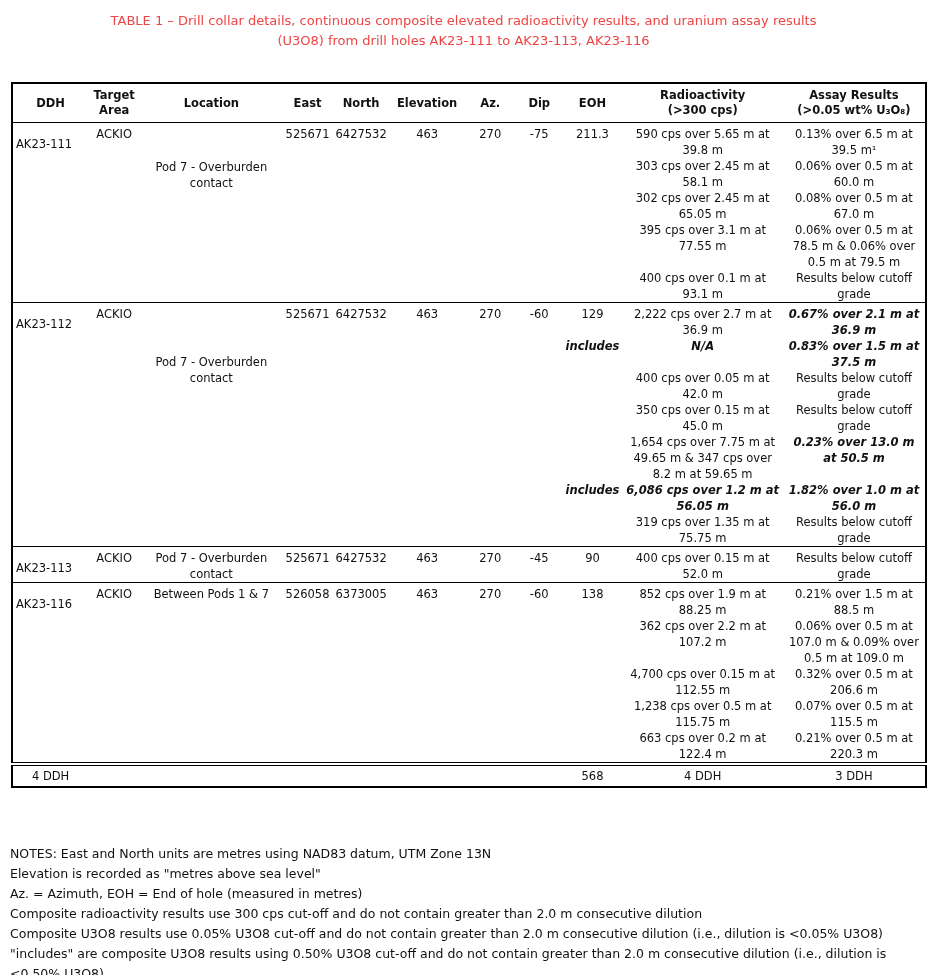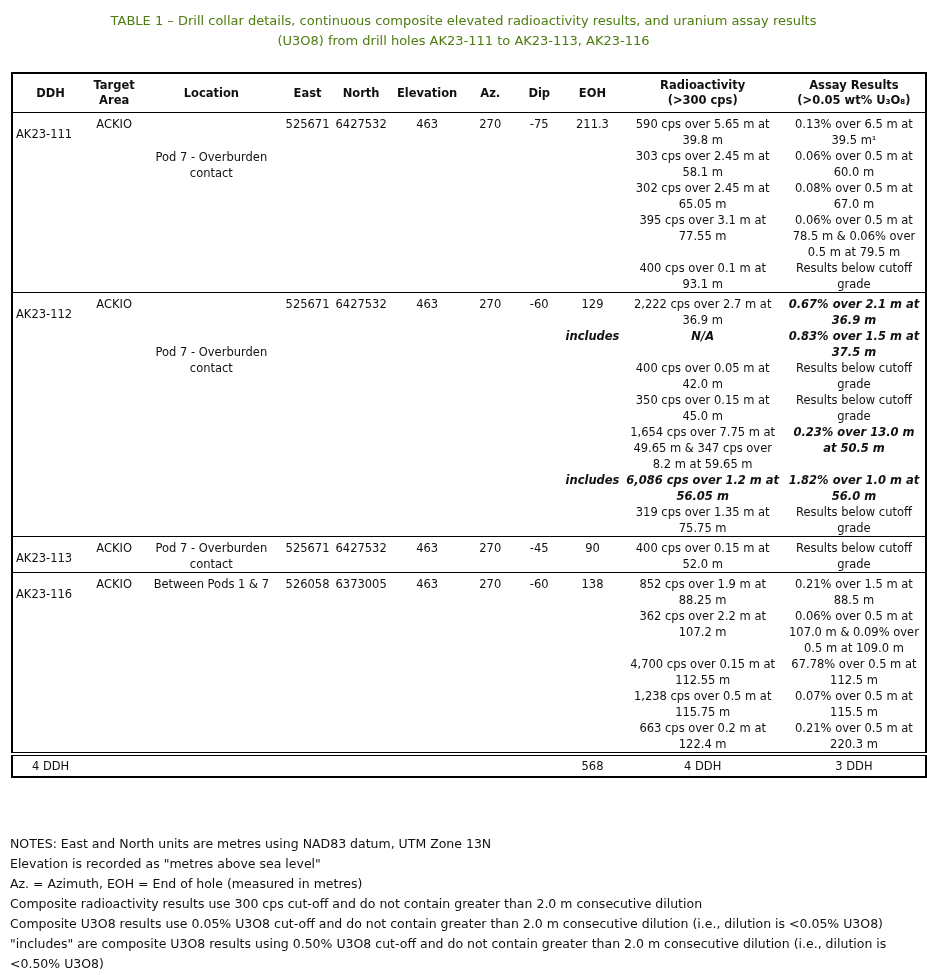--- a/index.html
+++ b/index.html
@@ -3,25 +3,25 @@
 <meta charset="utf-8">
 <style>
   html,body{margin:0;padding:0;background:#fff;}
   body{
     width:927px;height:975px;overflow:hidden;color:#000;
     font-family:"DejaVu Sans","Liberation Sans",sans-serif;
     -webkit-font-smoothing:antialiased;
   }
   .page{position:relative;width:927px;height:975px;background:#fff;}
   .title{
-    margin-top:11px;text-align:center;font-size:13px;line-height:20px;color:#4d7c0f;
+    margin-top:11px;text-align:center;font-size:13px;line-height:20px;color:#ef4444;
   }
   table.drill{
     border-collapse:collapse;table-layout:fixed;
-    margin:21px 0 0 11px;border:2px solid #000;
+    margin:31px 0 0 11px;border:2px solid #000;
     font-size:11.5px;line-height:16px;color:#111;
   }
   th,td{padding:0 3px;vertical-align:top;text-align:center;overflow:hidden;}
   thead th{
     font-weight:bold;border-bottom:1px solid #000;
     vertical-align:middle;padding:4px 2px;line-height:15px;font-size:11.5px;
   }
   tbody tr.group-start>td{border-top:1px solid #000;padding-top:3px;}
   td.c-ddh{text-align:left;}
   .bold{font-weight:bold;font-style:italic;}
@@ -262,21 +262,21 @@
           <td class="c-assay">0.21% over 1.5 m at 88.5 m</td>
         </tr>
         <tr>
           <td class="c-eoh"></td>
           <td class="c-radio">362 cps over 2.2 m at 107.2 m</td>
           <td class="c-assay">0.06% over 0.5 m at 107.0 m &amp; 0.09% over 0.5 m at 109.0 m</td>
         </tr>
         <tr>
           <td class="c-eoh"></td>
           <td class="c-radio">4,700 cps over 0.15 m at 112.55 m</td>
-          <td class="c-assay">67.78% over 0.5 m at 112.5 m</td>
+          <td class="c-assay">0.32% over 0.5 m at 206.6 m</td>
         </tr>
         <tr>
           <td class="c-eoh"></td>
           <td class="c-radio">1,238 cps over 0.5 m at 115.75 m</td>
           <td class="c-assay">0.07% over 0.5 m at 115.5 m</td>
         </tr>
         <tr>
           <td class="c-eoh"></td>
           <td class="c-radio">663 cps over 0.2 m at 122.4 m</td>
           <td class="c-assay">0.21% over 0.5 m at 220.3 m</td>

